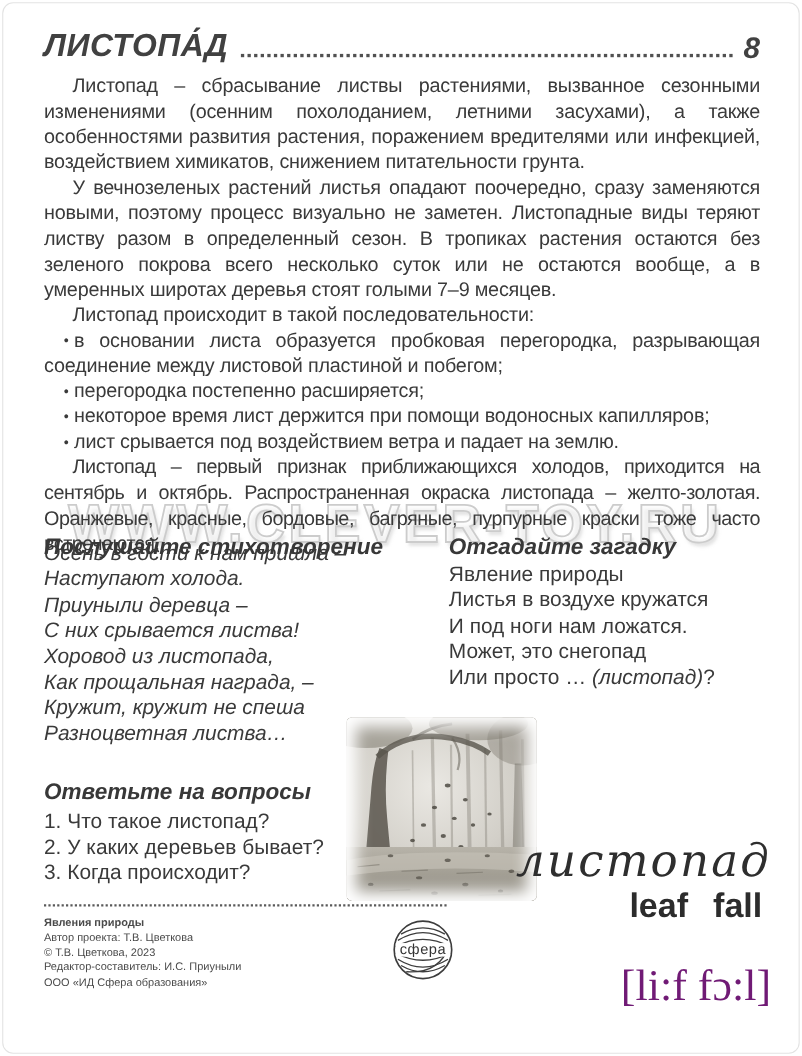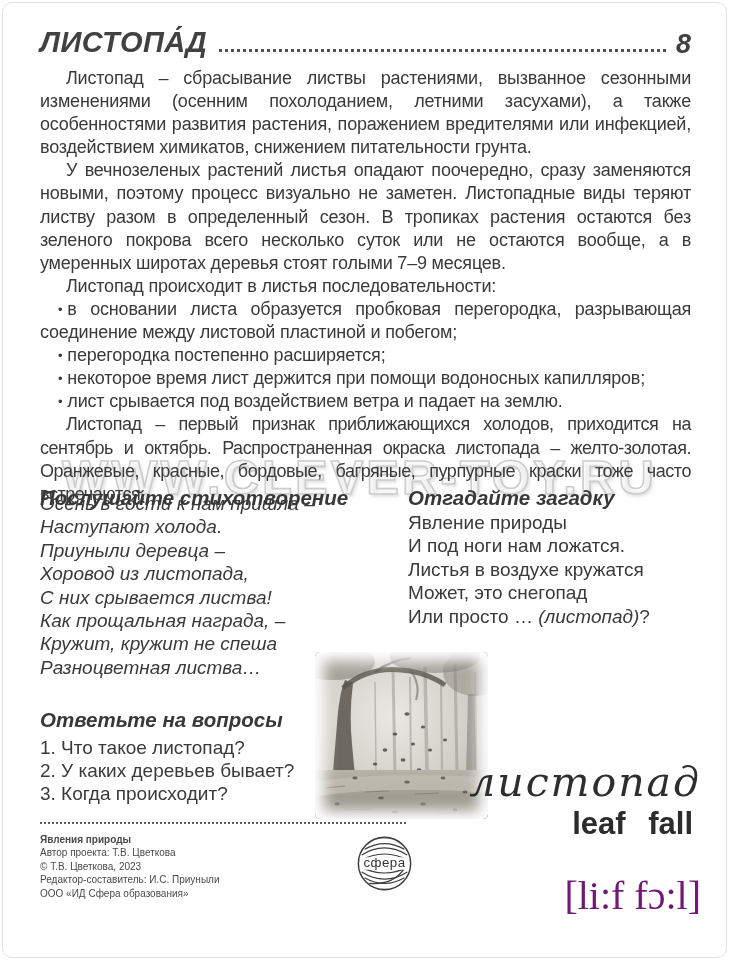--- a/index.html
+++ b/index.html
@@ -52,47 +52,47 @@
 
 <div class="content">
   <div class="header">
     <h1 class="title">ЛИСТОПА́Д</h1>
     <div class="leader"></div>
     <div class="pagenum">8</div>
   </div>
 
   <p class="body">Листопад – сбрасывание листвы растениями, вызванное сезонными изменениями (осенним похолоданием, летними засухами), а также особенностями развития растения, поражением вредителями или инфекцией, воздействием химикатов, снижением питательности грунта.</p>
   <p class="body">У вечнозеленых растений листья опадают поочередно, сразу заменяются новыми, поэтому процесс визуально не заметен. Листопадные виды теряют листву разом в определенный сезон. В тропиках растения остаются без зеленого покрова всего несколько суток или не остаются вообще, а в умеренных широтах деревья стоят голыми 7–9 месяцев.</p>
-  <p class="body">Листопад происходит в листья последовательности:</p>
+  <p class="body">Листопад происходит в такой последовательности:</p>
 
   <p class="body bullet"><span class="dot">•</span><span>в основании листа образуется пробковая перегородка, разрывающая соединение между листовой пластиной и побегом;</span></p>
   <p class="body bullet"><span class="dot">•</span><span>перегородка постепенно расширяется;</span></p>
   <p class="body bullet"><span class="dot">•</span><span>некоторое время лист держится при помощи водоносных капилляров;</span></p>
   <p class="body bullet"><span class="dot">•</span><span>лист срывается под воздействием ветра и падает на землю.</span></p>
 
   <p class="body tight">Листопад – первый признак приближающихся холодов, приходится на сентябрь и октябрь. Распространенная окраска листопада – желто-золотая. Оранжевые, красные, бордовые, багряные, пурпурные краски тоже часто встречаются.</p>
 </div>
 
 <div class="abs sec-h" style="left:40px;top:486px;">Послушайте стихотворение</div>
 <div class="abs verse" style="left:40px;top:492px;font-style:italic;">
   <div>Осень в гости к нам пришла –</div>
   <div>Наступают холода.</div>
   <div>Приуныли деревца –</div>
+  <div>С них срывается листва!</div>
   <div>Хоровод из листопада,</div>
-  <div>С них срывается листва!</div>
   <div>Как прощальная награда, –</div>
   <div>Кружит, кружит не спеша</div>
   <div>Разноцветная листва…</div>
 </div>
 
 <div class="abs sec-h" style="left:408px;top:486px;">Отгадайте загадку</div>
 <div class="abs verse" style="left:408px;top:511px;">
   <div>Явление природы</div>
+  <div>Листья в воздухе кружатся</div>
   <div>И под ноги нам ложатся.</div>
-  <div>Листья в воздухе кружатся</div>
   <div>Может, это снегопад</div>
   <div><span>Или просто … </span><span class="ital">(листопад)</span><span>?</span></div>
 </div>
 
 <div class="abs sec-h" style="left:40px;top:708px;">Ответьте на вопросы</div>
 <div class="abs q-items" style="left:40px;top:736px;">
   <div>1. Что такое листопад?</div>
   <div>2. У каких деревьев бывает?</div>
   <div>3. Когда происходит?</div>
 </div>

